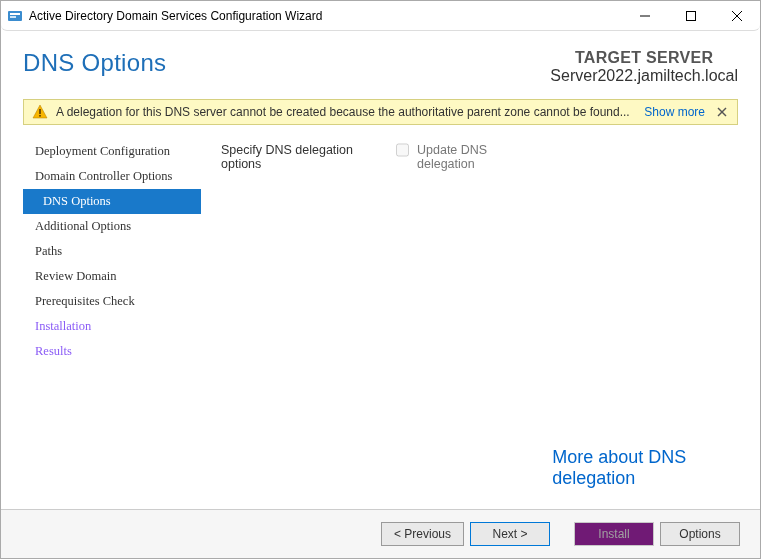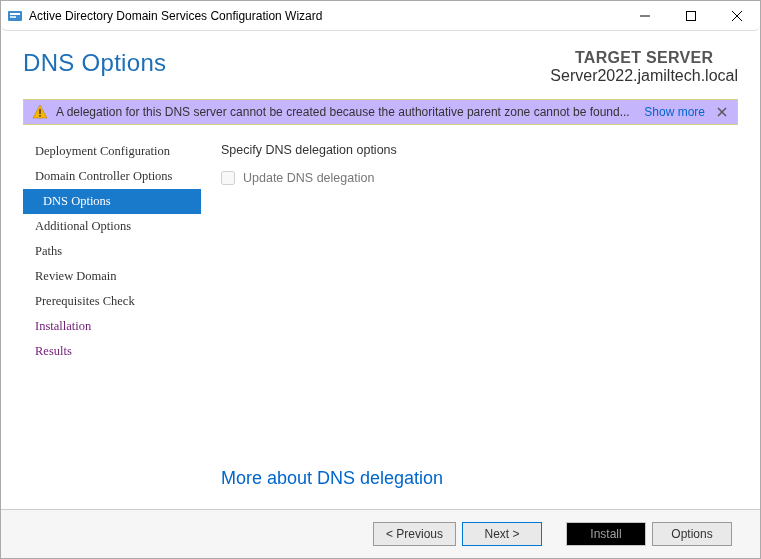--- a/index.html
+++ b/index.html
@@ -7,41 +7,41 @@
   .titlebar { height: 30px; display:flex; align-items:center; padding: 0 0 0 6px; border-bottom:1px solid #ddd; font-size:12px; color:#000;border-radius:6px;}
   .titlebar .appicon { width:16px; height:16px; margin-right:6px; display:flex; align-items:center; justify-content:center;}
   .titlebar .spacer { flex:1; }
   .winbtn { width:46px; height:30px; display:flex; align-items:center; justify-content:center; color:#000;}
   .winbtn svg { width:10px; height:10px; }
   .header { padding: 18px 22px 14px 22px; display:flex; align-items:flex-start;}
   .header h1 { font-size: 24px; font-weight: 300; color:#1e6fb8; letter-spacing:0.3px;}
   .header .hspacer { flex:1;}
   .target { text-align:center; font-size:16px; color:#333;}
   .target .tlabel { font-weight:600; color:#555; letter-spacing:0.3px;}
-  .warning-bar { margin: 0 22px 12px 22px; background:#c4b5fd; border:1px solid #d6d080; padding:4px 8px; display:flex; align-items:center; font-size:12px; color:#333;}
+  .warning-bar { margin: 0 22px 12px 22px; background:#fef9c3; border:1px solid #d6d080; padding:4px 8px; display:flex; align-items:center; font-size:12px; color:#333;}
   .warning-bar .wicon { width:16px; height:16px; margin-right:8px; flex-shrink:0;}
   .warning-bar .wtext { flex:1; white-space:nowrap; overflow:hidden; text-overflow:ellipsis; padding-right:6px;}
   .warning-bar .showmore { color:#0066cc; margin-right:10px; white-space:nowrap;}
   .warning-bar .wclose { width:14px; height:14px; display:flex; align-items:center; justify-content:center; cursor:pointer;}
   .middle { flex:1; display:flex; padding:0 22px; overflow:hidden;}
   .nav { width:178px; padding-top:2px; font-size:12.5px;}
   .navitem { padding: 5px 8px 5px 12px; color:#333; cursor:pointer;font-family:Liberation Serif, serif;}
   .navitem.active { background:#1979ca; color:#fff;}
   .navitem.indent { padding-left:20px;}
-  .navitem.disabled { color:#701a75; cursor:default;}
-  .content { flex:1; padding: 6px 0 0 20px; display:flex; flex-direction:column;}
+  .navitem.disabled { color:#8b5cf6; cursor:default;}
+  .content { flex:1; padding: 6px 0 0 20px; display:flex; flex-direction:row;gap:28px;}
   .content .section-label { font-size:12.5px; color:#333; margin-bottom:14px;}
   .chkrow { display:flex; align-items:flex-start;}
   .chkrow input { width:14px; height:14px; margin-right:8px;}
   .chkrow label { font-size:12.5px; color:#777;}
   .more-link { margin-top:auto; margin-bottom:20px; font-size:18px; color:#0066cc; }
-  .footer { border-top:1px solid #ccc; padding:12px 28px; display:flex; justify-content:flex-end; gap:6px; background:#f0f0f0a0;}
+  .footer { border-top:1px solid #ccc; padding:12px 20px; display:flex; justify-content:flex-end; gap:6px; background:#f0f0f0a0;}
   .btn { min-width:80px; height:24px; font-size:12px; background:#e9e9e9; border:1px solid #9a9a9a; color:#333; display:flex; align-items:center; justify-content:center; padding:0 12px;}
   .btn.default { border:1.5px solid #0078d7;}
-  .btn.disabled { color:#a0a0a0; border-color:#c8c8c8; background:#000000;}
+  .btn.disabled { color:#a0a0a0; border-color:#c8c8c8; background:#701a75;}
   .btn.gap { margin-left:18px;}
 </style>
 </head>
 <body>
 
 <div class="titlebar">
   <span class="appicon">
     <svg viewBox="0 0 16 16">
         <rect x="1" y="3" width="14" height="10" fill="#3a8ccf" rx="1"></rect>
         <rect x="3" y="5" width="10" height="2" fill="#fff"></rect>

